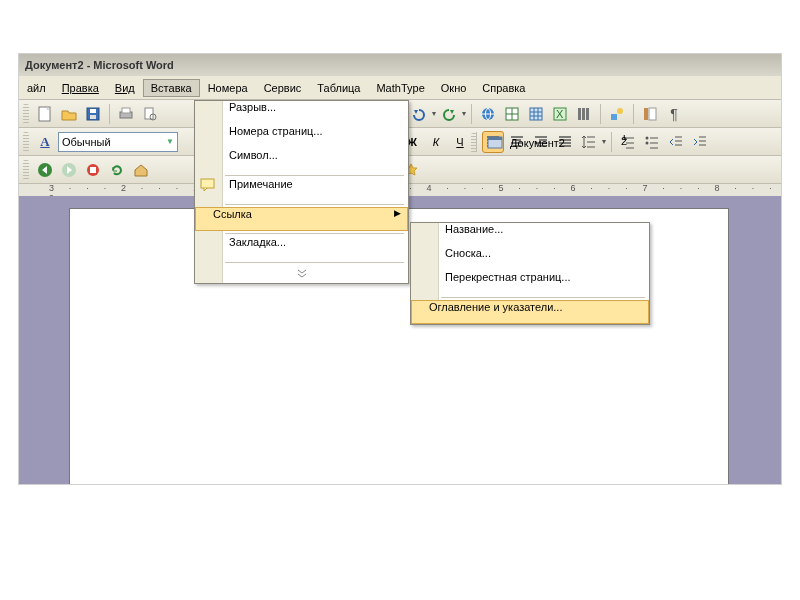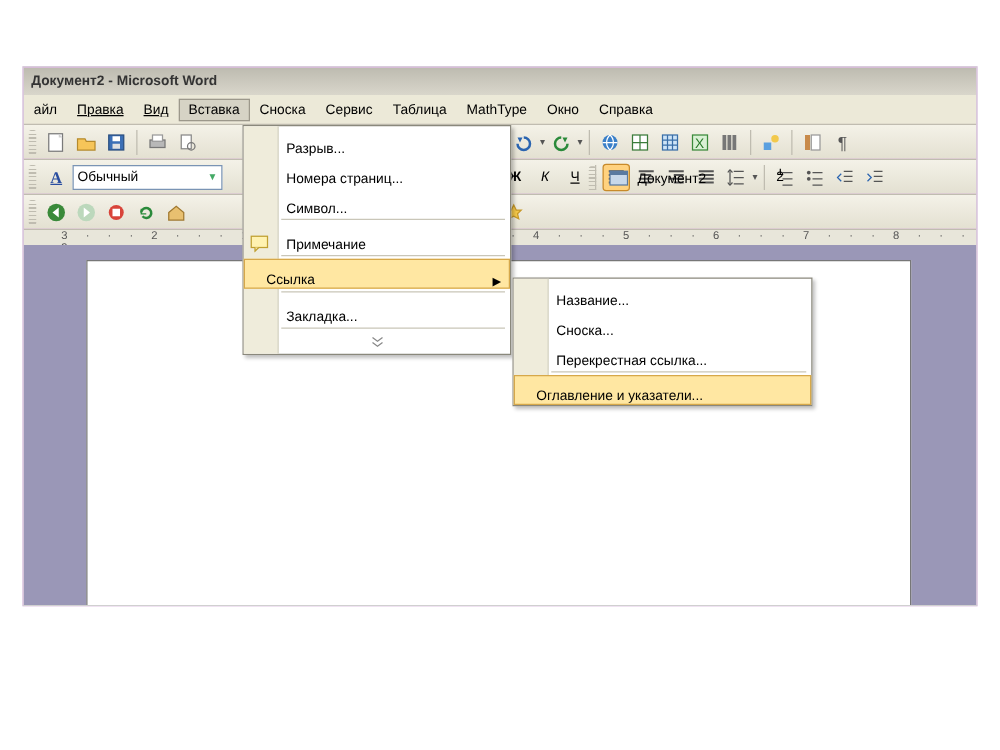--- a/index.html
+++ b/index.html
@@ -1,33 +1,33 @@
 <!DOCTYPE html>
 <html><head>
 <meta charset="utf-8">
 <style>
 * { margin:0; padding:0; box-sizing:border-box; font-family:Tahoma,Arial,sans-serif; font-size:11px; }
 body { background:#fff; user-select:none; }
 .frame { position:relative; width:800px; height:600px; background:#fff; }
-.shot { position:absolute; left:18px; top:53px; width:764px; height:432px; background:#f0abfc; border:1px solid #d0d0d0; overflow:hidden; }
+.shot { position:absolute; left:18px; top:53px; width:764px; height:432px; background:#4d7c0f; border:1px solid #d0d0d0; overflow:hidden; }
 .titlebar { height:22px; background:linear-gradient(#bdbbb0,#d9d6cb); padding-left:6px; display:flex; align-items:center; font-weight:bold; color:#333; }
 .menubar { height:24px; background:#ece9d8; display:flex; align-items:center; padding-left:0; border-bottom:1px solid #c0bcb0; }
 .menubar .mitem { padding:3px 8px; cursor:default; }
 .menubar .mitem.open { background:#d6d3c5; border:1px solid #9c988b; padding:2px 7px; }
 .u { text-decoration:underline;text-align:right; }
 .tb-row { height:28px; background:linear-gradient(#f4f2e8,#e3e0d1); border-bottom:1px solid #c0bcb0; display:flex; align-items:center; padding-left:4px; gap:2px; overflow:hidden; }
 .grip { width:6px; height:20px; background:repeating-linear-gradient(#bfbcb0 0 1px,transparent 1px 3px); margin-right:3px; border-radius:2px; }
 .tbbtn { width:22px; height:22px; display:flex; align-items:center; justify-content:center; border-radius:3px; }
 .tbbtn.sel { background:#ffd27f; border:1px solid #c88a2a; }
 .sep { width:1px; height:20px; background:#bfbcb0; margin:0 3px; }
 .combo { height:20px; background:#fff; border:1px solid #7a94b4; display:flex; align-items:center; padding:0 3px; font-size:11px; }
 .combo .arr { margin-left:auto; color:#4a6; font-size:8px; }
 .dropmenu { position:absolute; background:#fff; border:1px solid #8a887c; box-shadow:2px 2px 3px rgba(0,0,0,.25); }
 .dropmenu .iconcol { position:absolute; left:0; top:0; bottom:0; width:28px; background:#efecdb; border-right:1px solid #d6d3c5; }
-.dmitem { position:relative; height:24px; display:flex; align-items:flex-end; padding-left:34px; padding-right:22px; cursor:default; }
+.dmitem { position:relative; height:24px; display:flex; align-items:flex-start; padding-left:34px; padding-right:22px; cursor:default; }
 .dmitem.hl { background:#ffe7a2; border:1px solid #d6a84a; margin:0; padding-left:17px; padding-right:21px; }
 .dmitem .subarr { position:absolute; right:6px; font-size:9px; }
 .dmsep { height:1px; background:#c9c6b8; margin:2px 4px 2px 30px; }
 .dmexp { height:18px; display:flex; align-items:center; justify-content:center; color:#666; }
 .ruler { height:18px; background:#e8e6da; border-bottom:1px solid #c0bcb0; font-size:9px; color:#555; display:flex; align-items:center; padding-left:30px; letter-spacing:6px; }
 .docarea { position:absolute; left:0; right:0; top:142px; bottom:0; background:#9a97b7; }
 .page { position:absolute; left:50px; top:12px; width:660px; height:900px; background:#fff; border:1px solid #777; }
 .doclabel { position:absolute; left:452px; top:78px; height:22px; display:flex; align-items:center; gap:4px; }
 svg { display:block; }
 </style>
@@ -38,21 +38,21 @@
 
 <div class="titlebar">
   <span>Документ2 - Microsoft Word</span>
 </div>
 
 <div class="menubar">
   <span class="mitem">айл</span>
   <span class="mitem"><span class="u">Правка</span></span>
   <span class="mitem"><span class="u">Вид</span></span>
   <span class="mitem open"><span>Вставка</span></span>
-  <span class="mitem"><span>Сноска</span></span>
+  <span class="mitem"><span>Номера</span></span>
   <span class="mitem"><span>Сервис</span></span>
   <span class="mitem"><span>Таблица</span></span>
   <span class="mitem"><span>MathType</span></span>
   <span class="mitem"><span>Окно</span></span>
   <span class="mitem"><span>Справка</span></span>
 </div>
 
 <div class="tb-row" style="margin-top:0">
   <span class="grip"></span>
   <span class="tbbtn">
@@ -327,21 +327,21 @@
 
 <div class="dropmenu" style="left:391px; top:168px; width:240px;">
   <div class="iconcol"></div>
   <div class="dmitem">
           <span>Название...</span>
         </div>
   <div class="dmitem">
           <span>Сноска...</span>
         </div>
   <div class="dmitem">
-          <span>Перекрестная ссылка...</span>
+          <span>Перекрестная страниц...</span>
         </div>
   <div class="dmsep"></div>
   <div class="dmitem hl">
           <span>Оглавление и указатели...</span>
         </div>
 </div>
 
 </div>
 </div>
 

